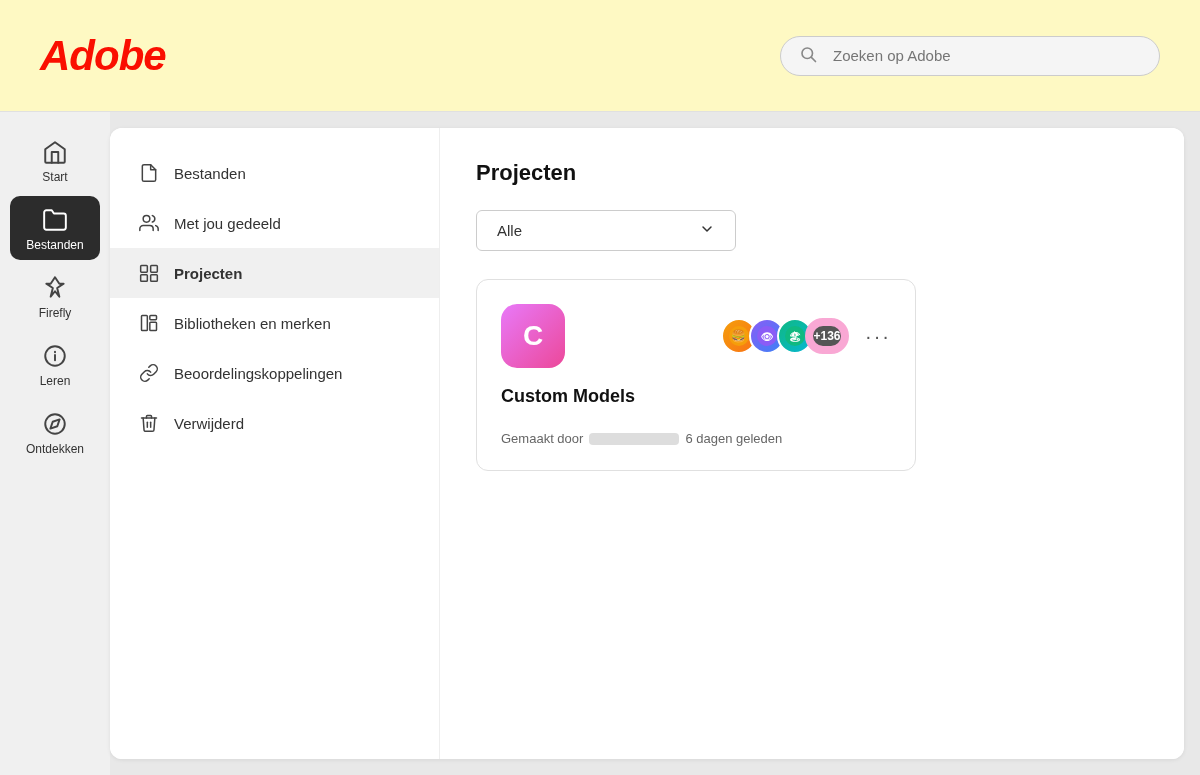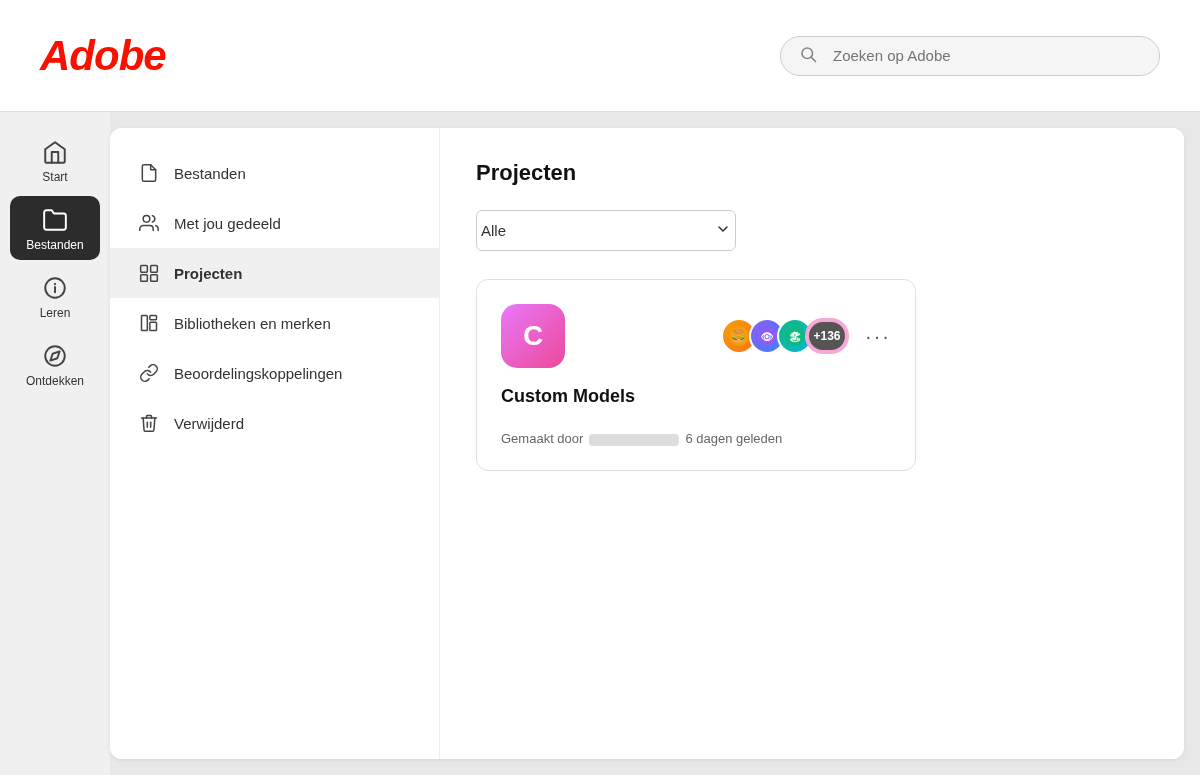--- a/index.html
+++ b/index.html
@@ -6,21 +6,21 @@
     body {
       background: #e8e8e8;
       font-family: -apple-system, BlinkMacSystemFont, 'Segoe UI', Arial, sans-serif;
       width: 1200px;
       height: 775px;
       overflow: hidden;
     }
 
     
     .top-bar {
-      background: #ffffff;
+      background: #fef9c3;
       height: 112px;
       display: flex;
       align-items: center;
       justify-content: space-between;
       padding: 16px 40px;
       border-bottom: 1px solid #e0e0e0;
     }
     .adobe-logo {
       font-size: 42px;
       font-weight: 900;
@@ -156,21 +156,21 @@
       margin-bottom: 24px;
     }
 
     
     .filter-dropdown {
       display: flex;
       align-items: center;
       justify-content: space-between;
       border: 1.5px solid #ccc;
       border-radius: 6px;
-      padding: 10px 4px;
+      padding: 10px 20px;
       width: 260px;
       cursor: pointer;
       background: #fff;
       font-size: 15px;
       color: #333;
       margin-bottom: 28px;
     }
 
     
     .project-card {
@@ -221,21 +221,21 @@
     }
     .avatar-count {
       background: #555;
       color: #fff;
       width: 44px;
       height: 36px;
       border-radius: 18px;
       font-size: 12px;
       font-weight: 700;
       margin-left: -8px;
-      border: 4px solid #f9a8d4;
+      border: 8px solid #f9a8d4;
       display: flex;
       align-items: center;
       justify-content: center;
     }
     .card-right {
       display: flex;
       align-items: center;
       gap: 16px;
     }
     .more-btn {
@@ -247,21 +247,21 @@
     .project-name {
       font-size: 18px;
       font-weight: 700;
       color: #111;
       margin-bottom: 24px;
     }
     .project-meta {
       font-size: 13px;
       color: #666;
       display: flex;
-      align-items: flex-end;
+      align-items: center;
       gap: 6px;
     }
     .meta-blur {
       background: #ddd;
       border-radius: 4px;
       height: 12px;
       width: 90px;
       display: inline-block;
     }
 
@@ -303,20 +303,28 @@
 
     <div class="sidebar-item active">
       <span class="sidebar-icon">
         <svg width="26" height="26" viewBox="0 0 24 24" fill="none" stroke="currentColor" stroke-width="1.8" stroke-linecap="round" stroke-linejoin="round">
           <path d="M22 19a2 2 0 01-2 2H4a2 2 0 01-2-2V5a2 2 0 012-2h5l2 3h9a2 2 0 012 2z"></path>
         </svg>
       </span>
       <span class="sidebar-label">Bestanden</span>
     </div>
 
+    <div class="sidebar-item">
+      <span class="sidebar-icon">
+        <svg width="26" height="26" viewBox="0 0 24 24" fill="none" stroke="currentColor" stroke-width="1.8" stroke-linecap="round" stroke-linejoin="round">
+          <path d="M12 2L8 8H4l6 4-2 8 4-5 4 5-2-8 6-4h-4z"></path>
+        </svg>
+      </span>
+      <span class="sidebar-label">Firefly</span>
+    </div>
 
     <div class="sidebar-item">
       <span class="sidebar-icon">
         <svg width="26" height="26" viewBox="0 0 24 24" fill="none" stroke="currentColor" stroke-width="1.8" stroke-linecap="round" stroke-linejoin="round">
           <circle cx="12" cy="12" r="9"></circle>
           <line x1="12" y1="8" x2="12" y2="8.5"></line>
           <line x1="12" y1="11" x2="12" y2="16"></line>
         </svg>
       </span>
       <span class="sidebar-label">Leren</span>

